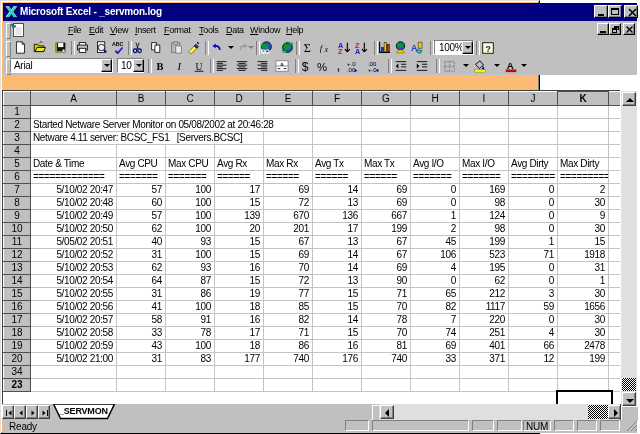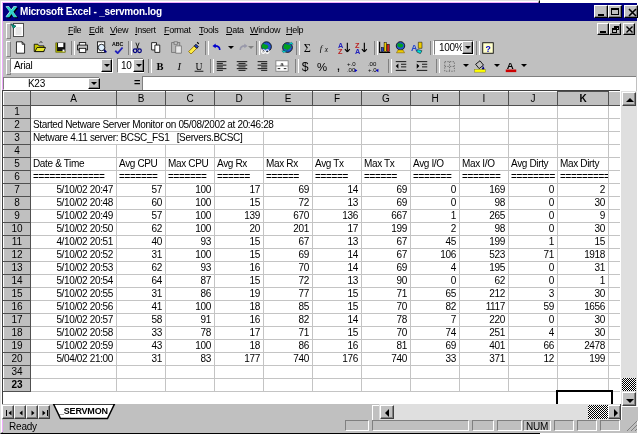--- a/index.html
+++ b/index.html
@@ -1,17 +1,17 @@
 <!DOCTYPE html>
 <html><head>
 <meta charset="utf-8">
 <style>
   html,body{margin:0;padding:0;}
   body{width:640px;height:434px;overflow:hidden;font-family:"Liberation Sans",sans-serif;}
-  #win{position:absolute;left:0;top:0;width:540px;height:434px;background:#f0abfc;
+  #win{position:absolute;left:0;top:0;width:540px;height:434px;background:#fdba74;
        border-top:1px solid #dfdfdf;border-left:1px solid #dfdfdf;
        border-right:1px solid #000;border-bottom:1px solid #000;box-sizing:border-box;}
   #win2{position:absolute;left:0;top:0;right:0;bottom:0;
        border-top:1px solid #fff;border-left:1px solid #fff;
        border-right:1px solid #808080;border-bottom:1px solid #808080;}
   .abs{position:absolute;}
   #title{left:2px;top:2px;width:634px;height:18px;background:#000080;color:#fff;}
   #title .txt{position:absolute;left:17px;top:3px;font-size:10px;font-weight:bold;letter-spacing:-0.2px;}
   .tbtn{position:absolute;top:2px;width:14px;height:13px;background:#c0c0c0;
         border-top:1px solid #fff;border-left:1px solid #fff;
@@ -350,31 +350,20 @@
         <rect x="2" y="12" width="12" height="3" fill="#ffff00" stroke="#808000" stroke-width="0.5"></rect>
       </svg>
       <svg class="ico" style="left:501px;top:2px" width="14" height="14" viewBox="0 0 16 16">
         <text x="3" y="11" font-size="11" font-weight="bold" font-family="Liberation Sans">A</text>
         <rect x="2" y="12" width="12" height="3" fill="#cc0000"></rect>
       </svg>
       <div class="dd" style="left:460px;top:7px"></div>
       <div class="dd" style="left:491px;top:7px"></div>
       <div class="dd" style="left:518px;top:7px"></div>
     </div>
-    <div class="abs" id="fbar">
-      <div class="combo" style="left:0px;top:2px;width:97px;height:13px">
-        <span style="position:absolute;left:24px;top:0px">K23</span>
-      </div>
-      <div class="cbtn" style="left:85px;top:3px;width:12px;height:11px">
-        <i></i>
-        <div class="dd" style="left:2px;top:3px"></div>
-      </div>
-      <span class="abs" style="left:131px;top:1px;font-size:11px;font-weight:bold">=</span>
-      <div class="abs" style="left:139px;top:1px;width:494px;height:15px;background:#fff;border-top:1px solid #808080;border-left:1px solid #808080;box-sizing:border-box"></div>
-    </div>
     <div class="abs" id="grid">
       <table style="width:617px">
         <colgroup>
           <col style="width:27px">
           <col style="width:86px">
           <col style="width:49px">
           <col style="width:49px">
           <col style="width:49px">
           <col style="width:49px">
           <col style="width:49px">
@@ -517,21 +506,21 @@
           <tr style="height:13px">
             <td class="hd">9</td>
             <td class="num">5/10/02 20:49</td>
             <td class="num">57</td>
             <td class="num">100</td>
             <td class="num">139</td>
             <td class="num">670</td>
             <td class="num">136</td>
             <td class="num">667</td>
             <td class="num">1</td>
-            <td class="num">265</td>
+            <td class="num">124</td>
             <td class="num">0</td>
             <td class="num">9</td>
             <td></td>
           </tr>
           <tr style="height:13px">
             <td class="hd">10</td>
             <td class="num">5/10/02 20:50</td>
             <td class="num">62</td>
             <td class="num">100</td>
             <td class="num">20</td>
@@ -539,21 +528,21 @@
             <td class="num">17</td>
             <td class="num">199</td>
             <td class="num">2</td>
             <td class="num">98</td>
             <td class="num">0</td>
             <td class="num">30</td>
             <td></td>
           </tr>
           <tr style="height:13px">
             <td class="hd">11</td>
-            <td class="num">4/10/02 20:51</td>
+            <td class="num">5/05/02 20:51</td>
             <td class="num">40</td>
             <td class="num">93</td>
             <td class="num">15</td>
             <td class="num">67</td>
             <td class="num">13</td>
             <td class="num">67</td>
             <td class="num">45</td>
             <td class="num">199</td>
             <td class="num">1</td>
             <td class="num">15</td>
@@ -674,21 +663,21 @@
             <td class="num">16</td>
             <td class="num">81</td>
             <td class="num">69</td>
             <td class="num">401</td>
             <td class="num">66</td>
             <td class="num">2478</td>
             <td></td>
           </tr>
           <tr style="height:13px">
             <td class="hd">20</td>
-            <td class="num">5/04/02 21:00</td>
+            <td class="num">5/10/02 21:00</td>
             <td class="num">31</td>
             <td class="num">83</td>
             <td class="num">177</td>
             <td class="num">740</td>
             <td class="num">176</td>
             <td class="num">740</td>
             <td class="num">33</td>
             <td class="num">371</td>
             <td class="num">12</td>
             <td class="num">199</td>

